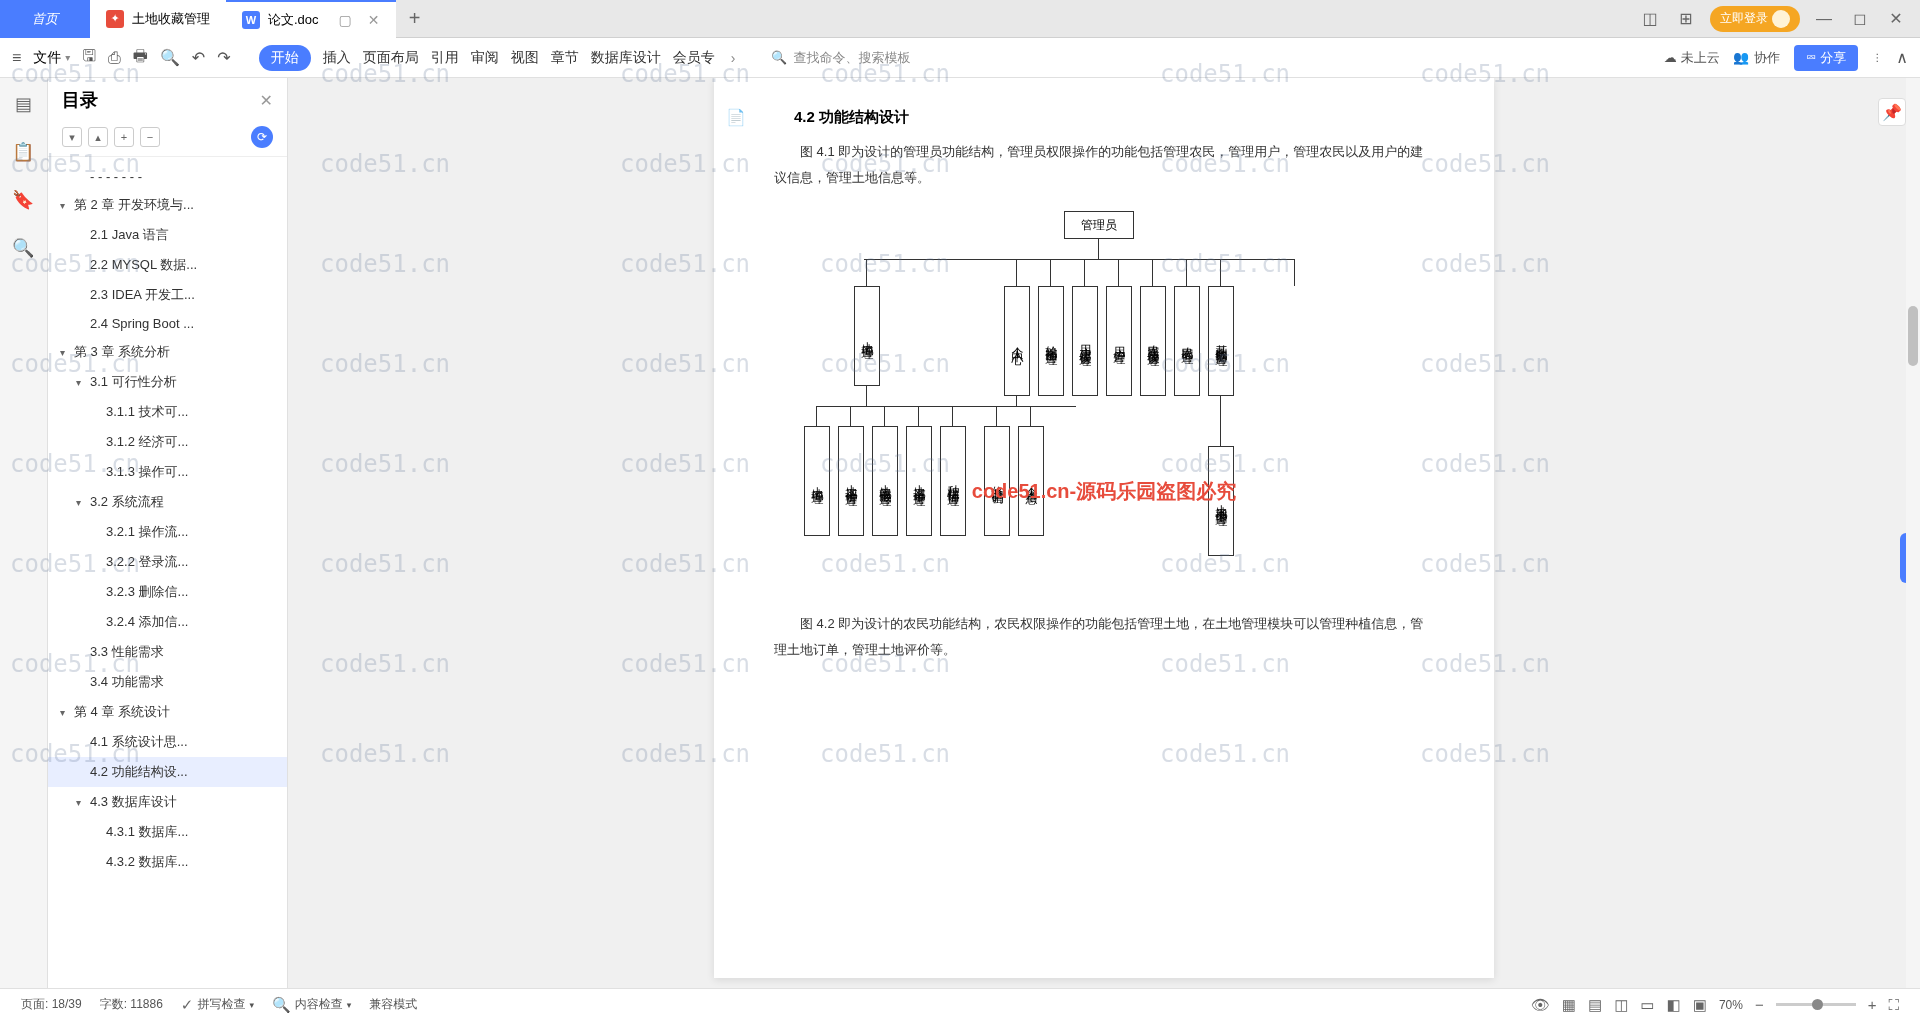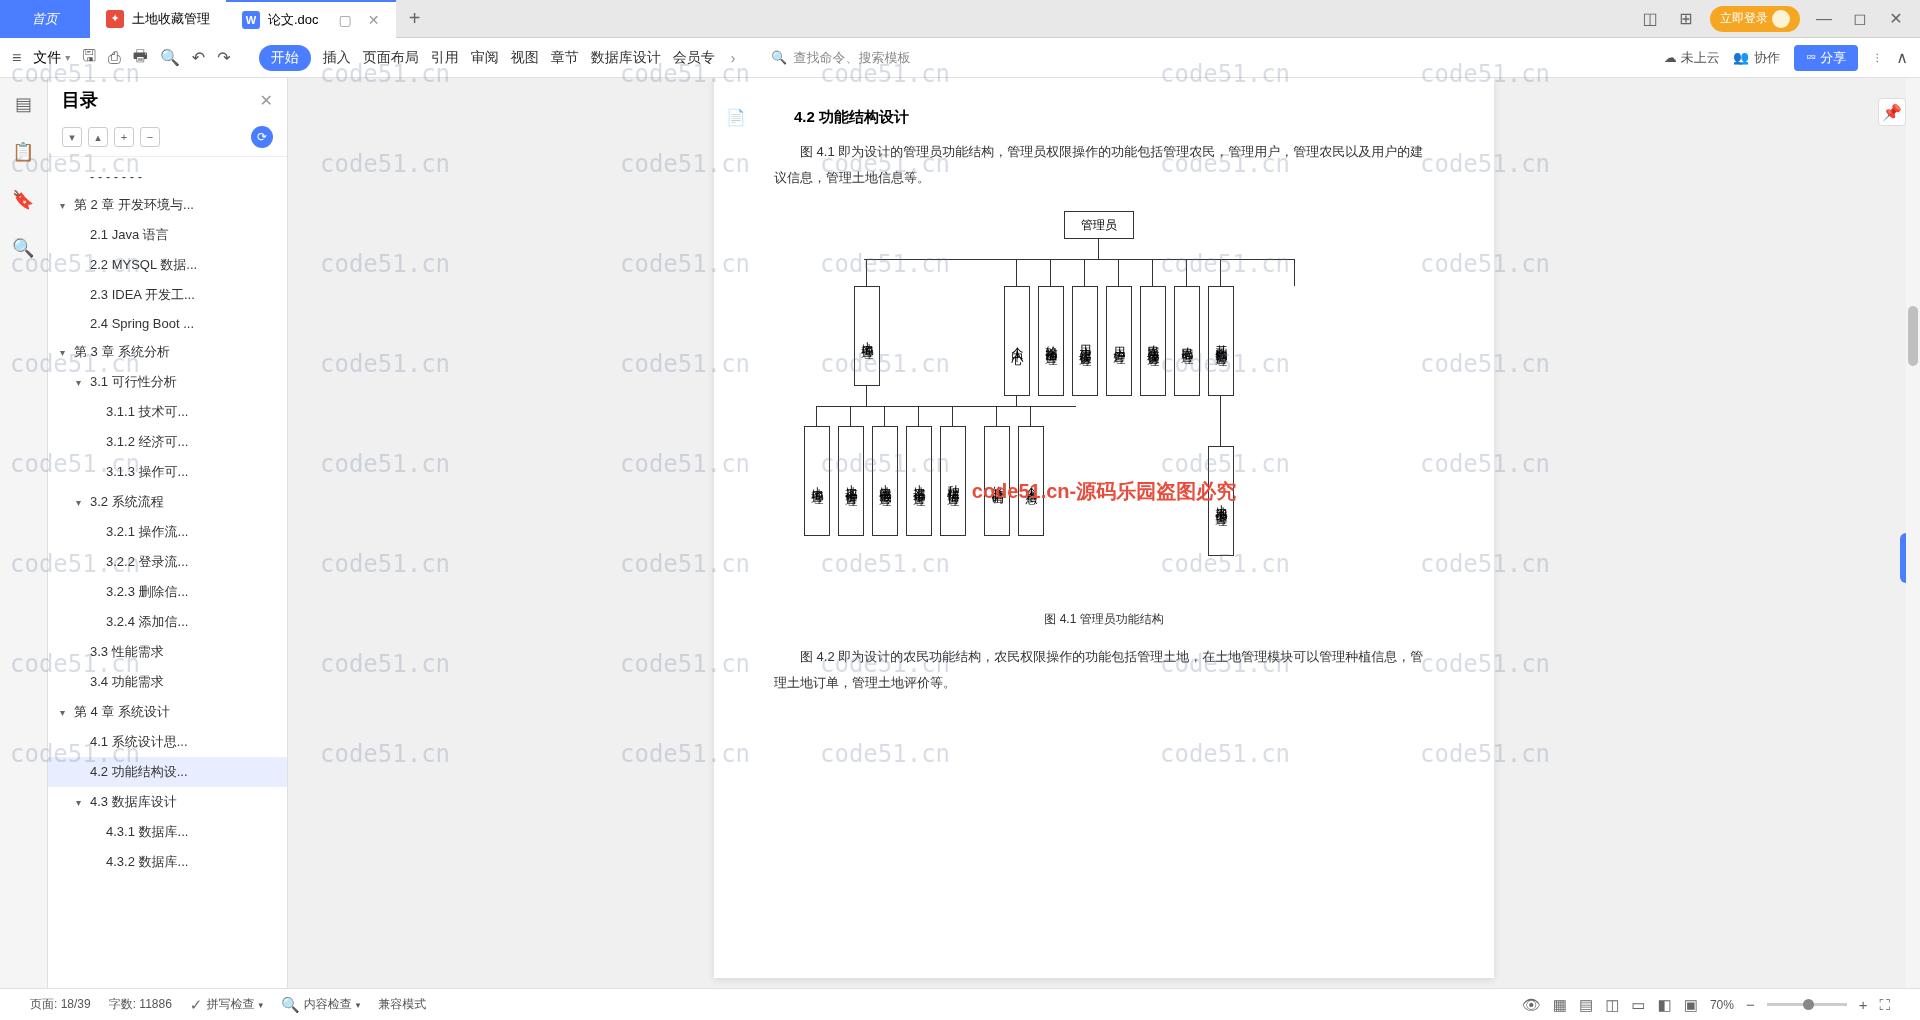--- a/index.html
+++ b/index.html
@@ -74,21 +74,21 @@
 
 
 .right-handle { position: absolute; right: 0; top: 50%; width: 20px; height: 50px; background: #4a7dff; border-radius: 6px 0 0 6px; cursor: pointer; }
 .right-pin { position: absolute; right: 14px; top: 20px; width: 28px; height: 28px; border: 1px solid #ddd; border-radius: 4px; background: #fff; display: flex; align-items: center; justify-content: center; color: #888; cursor: pointer; }
 
 
 .wm { position: absolute; color: rgba(100,120,150,0.25); font-size: 24px; pointer-events: none; font-family: monospace; }
 .wm-red { position: absolute; color: #e74c3c; font-size: 20px; font-weight: bold; pointer-events: none; left: 50%; top: 400px; transform: translateX(-50%); white-space: nowrap; z-index: 5; text-align: center; }
 
 
-.status-bar { height: 32px; background: #fff; border-top: 1px solid #e0e0e0; display: flex; align-items: center; padding: 0 30px; font-size: 12px; color: #555; gap: 18px; }
+.status-bar { height: 32px; background: #fff; border-top: 1px solid #e0e0e0; display: flex; align-items: center; padding: 0 21px; font-size: 12px; color: #555; gap: 18px; }
 .sb-item { display: flex; align-items: center; gap: 4px; cursor: pointer; }
 .sb-right { margin-left: auto; display: flex; align-items: center; gap: 12px; }
 .sb-ico { font-size: 15px; color: #666; }
 .zoom-slider { width: 80px; height: 3px; background: #ccc; position: relative; }
 .zoom-slider::after { content: ''; position: absolute; left: 45%; top: -4px; width: 11px; height: 11px; background: #888; border-radius: 50%; }
 
 
 .vscroll { position: absolute; right: 0; top: 0; bottom: 0; width: 14px; background: #f5f5f5; }
 .vscroll-thumb { position: absolute; top: 25%; width: 10px; left: 2px; height: 60px; background: #c0c0c0; border-radius: 5px; }
 </style>
@@ -263,21 +263,20 @@
           <div class="dbox v" style="left: 166px; top: 215px; width: 26px; height: 110px;">种植详情管理</div>
           <div class="dline" style="left: 178px; top: 195px; width: 1px; height: 20px;"></div>
           <div class="dbox v" style="left: 210px; top: 215px; width: 26px; height: 110px;">修改密码</div>
           <div class="dline" style="left: 222px; top: 195px; width: 1px; height: 20px;"></div>
           <div class="dbox v" style="left: 244px; top: 215px; width: 26px; height: 110px;">个人信息</div>
           <div class="dline" style="left: 256px; top: 195px; width: 1px; height: 20px;"></div>
           <div class="dline" style="left: 242px; top: 185px; width: 1px; height: 10px;"></div>
           <div class="dline" style="left: 446px; top: 185px; width: 1px; height: 50px;"></div>
           <div class="dbox v" style="left: 434px; top: 235px; width: 26px; height: 110px;">土地类型管理</div>
         </div>
-      <div class="caption">图 4.1 管理员功能结构</div>
 
       <p class="section-text">图 4.2 即为设计的农民功能结构，农民权限操作的功能包括管理土地，在土地管理模块可以管理种植信息，管理土地订单，管理土地评价等。</p>
     </div>
 
     <div class="wm-red">code51.cn-源码乐园盗图必究</div>
   </div>
 </div>
 
 <div class="status-bar">
   <span class="sb-item">页面: 18/39</span>

